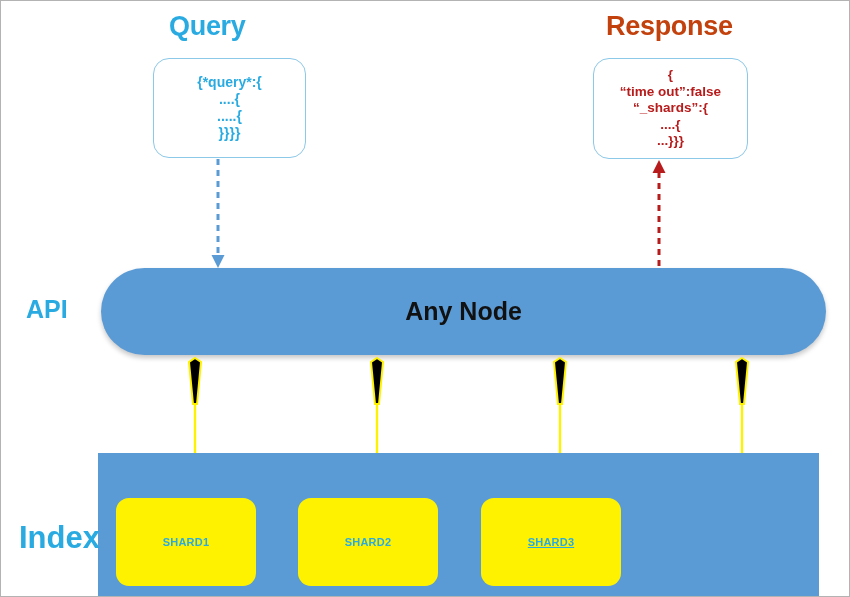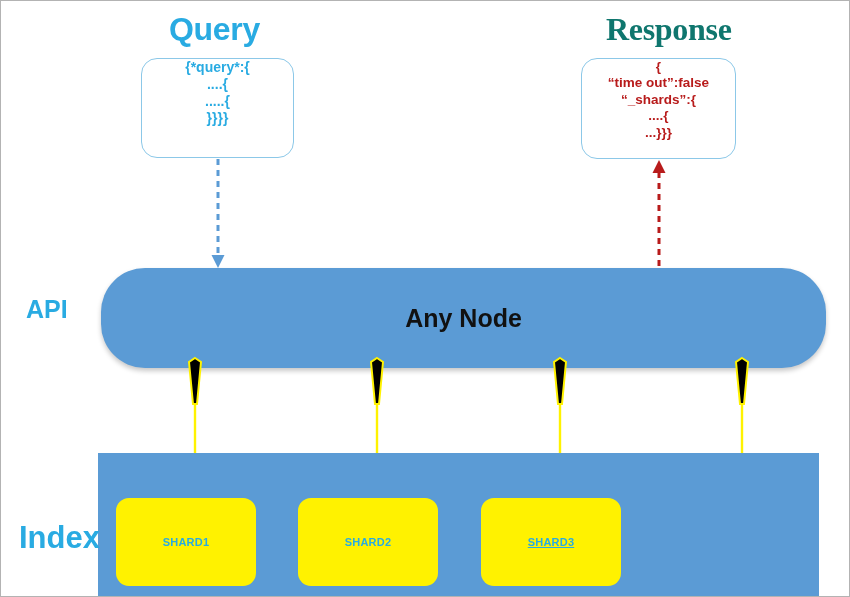--- a/index.html
+++ b/index.html
@@ -17,50 +17,51 @@
     background: #ffffff;
     overflow: hidden;
     box-sizing: border-box;
     border: 1px solid #b3b3b3;
   }
 
   
   .title {
     position: absolute;
     font-weight: bold;
-    font-size: 32px;
+    font-size: 27px;
     letter-spacing: -0.3px;
     white-space: nowrap;
     line-height: 1;
   }
   #query-title {
     left: 168px;
     top: 12px;
     color: #29ABE2;
   }
   #response-title {
     left: 605px;
     top: 12px;
-    color: #0f766e;
-    font-family: Liberation Serif, serif;
+    color: #c2410c;
   }
 
   
   .code-box {
     position: absolute;
     border: 1.6px solid #8CC8E8;
     border-radius: 16px;
     background: #ffffff;
     box-sizing: border-box;
     display: flex;
     flex-direction: column;
     align-items: center;
+    justify-content: center;
     font-weight: bold;
     line-height: 1.22;
     white-space: nowrap;
+    margin-left: 12px;
   }
   #query-box {
     left: 140px;
     top: 57px;
     width: 153px;
     height: 100px;
     color: #29ABE2;
     font-size: 14px;
   }
   #response-box {
@@ -89,21 +90,21 @@
     font-size: 25px;
     font-weight: bold;
     color: #29ABE2;
     line-height: 1;
   }
   #any-node {
     position: absolute;
     left: 100px;
     top: 267px;
     width: 725px;
-    height: 100px;
+    height: 87px;
     background: #5B9BD5;
     border-radius: 44px;
     display: flex;
     align-items: center;
     justify-content: center;
     color: #111111;
     font-size: 25px;
     font-weight: bold;
     box-shadow: 0 3px 5px rgba(0,0,0,0.22);
   }

